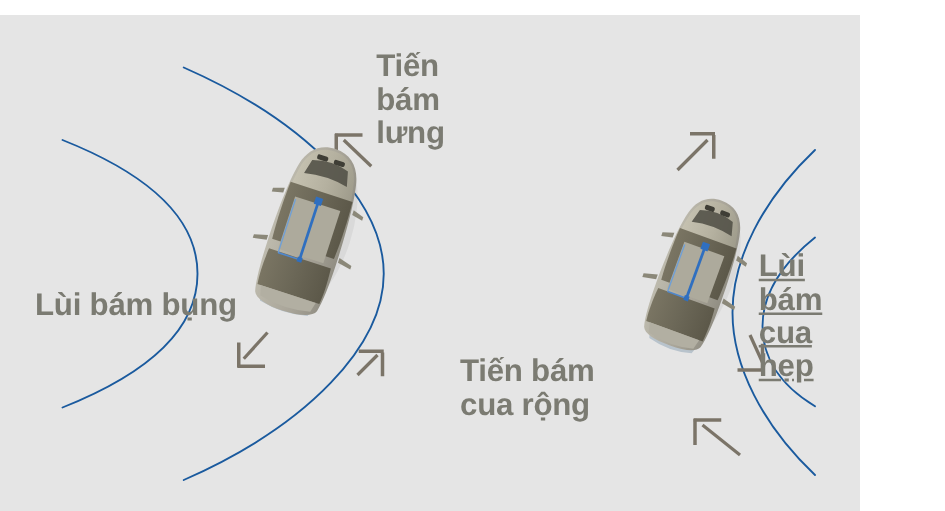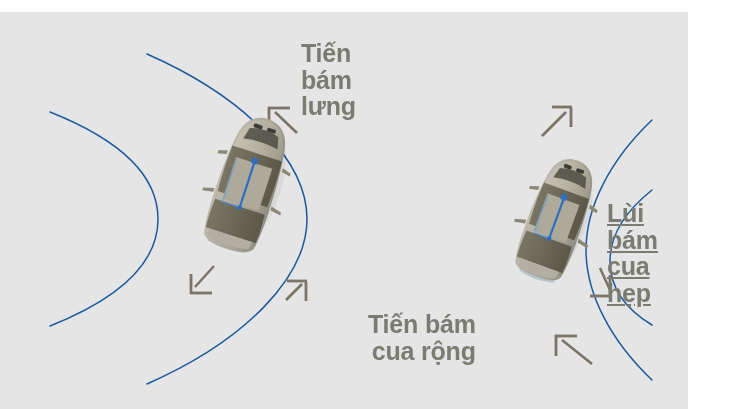--- a/index.html
+++ b/index.html
@@ -20,21 +20,21 @@
     font-weight:bold;
     font-family:"Liberation Sans", sans-serif;
     line-height:1.06;
     white-space:pre-line;
     letter-spacing:-0.2px;
     user-select:none;
   }
   #label-tien-bam-lung{ left:301px; top:28px;  font-size:25px; text-align:left; }
   #label-lui-bam-bung{ left:28px;  top:219px; font-size:25px; text-align:left; }
   #label-lui-bam-cua-hep{ left:607px; top:188px; font-size:25px; text-align:left;text-decoration:underline; }
-  #label-tien-bam-cua-rong{ left:368px; top:272px; font-size:25px; text-align:right;margin-top:27px; }
+  #label-tien-bam-cua-rong{ left:368px; top:272px; font-size:25px; text-align:left; }
 </style>
 </head>
 <body>
 
 <div id="stage">
 
   <svg id="vec" viewBox="0 0 756 409">
     <defs>
 
       <linearGradient id="gRoof" x1="0" y1="0" x2="1" y2="0">
@@ -192,20 +192,21 @@
         <line x1="541" y1="188" x2="541" y2="228" stroke="#6f9fd6" stroke-width="1.1"></line>
         <rect x="555" y="226" width="4" height="4" fill="#2f6fc0"></rect>
       </g>
     </g>
   </svg>
 
   <div class="label" id="label-tien-bam-lung" style="left: 301px; top: 28px; font-size: 25px; color: rgb(123, 123, 114);">Tiến
 bám
 lưng</div>
 
+  <div class="label" id="label-lui-bam-bung" style="left: 28px; top: 219px; font-size: 25px; color: rgb(123, 123, 114);">Lùi bám bụng</div>
 
   <div class="label" id="label-lui-bam-cua-hep" style="left: 607px; top: 188px; font-size: 25px; color: rgb(123, 123, 114);">Lùi bám
 cua hẹp</div>
 
   <div class="label" id="label-tien-bam-cua-rong" style="left: 368px; top: 272px; font-size: 25px; color: rgb(123, 123, 114);">Tiến bám
 cua rộng</div>
 
 </div>
 
 </body></html>

